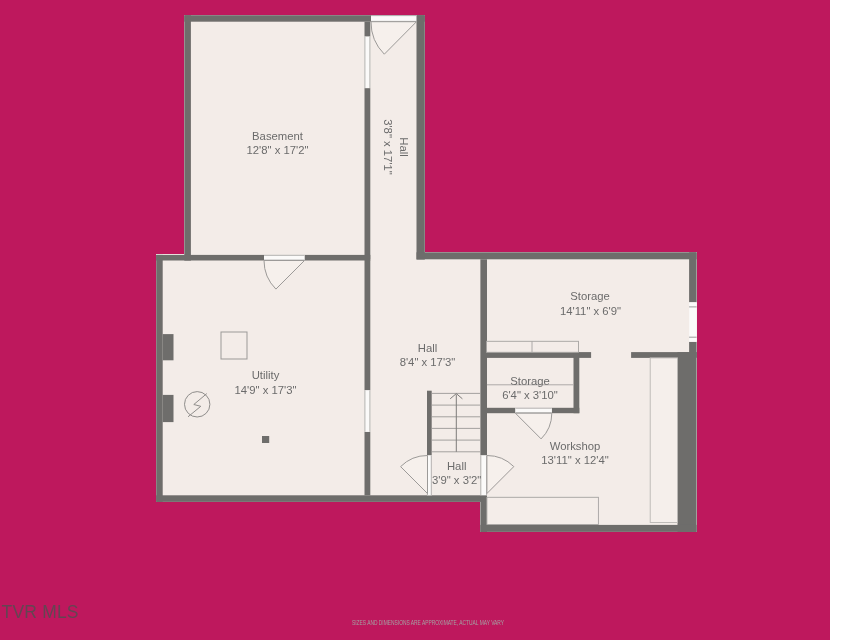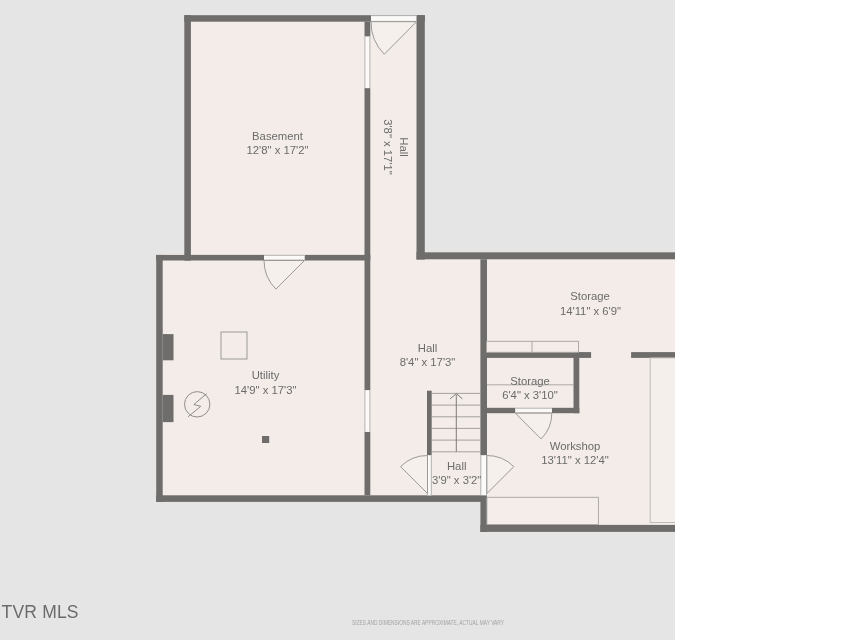--- a/index.html
+++ b/index.html
@@ -1,16 +1,16 @@
 <!DOCTYPE html>
 <html><head>
 <meta charset="utf-8">
 <style>
   html,body{margin:0;padding:0;background:#ffffff;}
-  .page{position:relative;width:675px;height:640px;background:#e5e5e5;overflow:hidden;}
+  .page{position:relative;width:830px;height:640px;background:#be185d;overflow:hidden;}
   svg{position:absolute;left:0;top:0;}
   text{font-family:"Liberation Sans", sans-serif;}
 </style>
 </head>
 <body>
 <div class="page">
 <svg width="853" height="640" viewBox="0 0 853 640">
 
   <g>
         <rect x="184" y="15" width="241" height="245" fill="#f3ece8"></rect>

